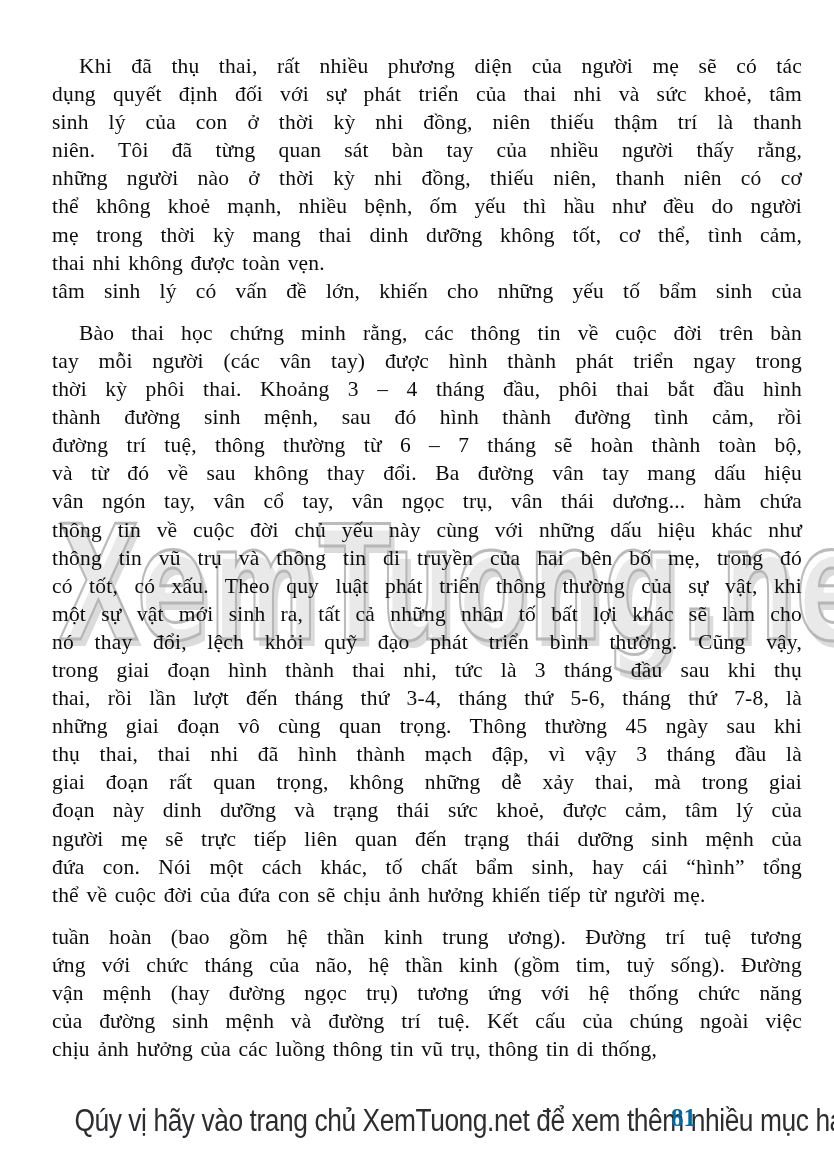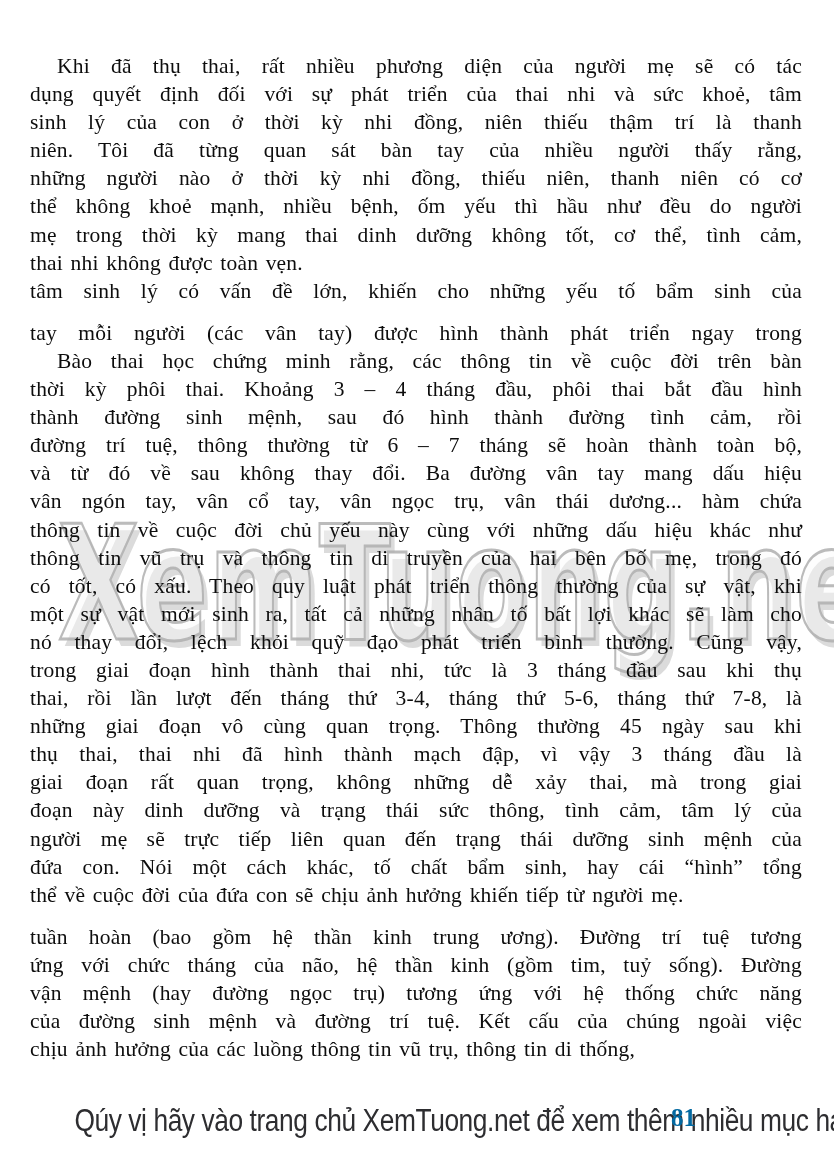--- a/index.html
+++ b/index.html
@@ -39,21 +39,21 @@
     position: absolute;
     left: 30px;
     top: 52px;
     width: 772px;
     z-index: 2;
     color: #0d0d0d;
     font-size: 21.5px;
     line-height: 28.1px;
     font-weight: 500;
   }
-  .para { margin-bottom: 14px; }
+  .para { margin-bottom: 14px; margin-left: 22px; }
   .line {
     text-align: justify;
     text-align-last: justify;
     letter-spacing: 0.2px;
     word-spacing: 2px;
     white-space: normal;
   }
   .line.first { text-indent: 27px; }
   .line.last { text-align-last: left; }
   
@@ -100,38 +100,38 @@
         <div class="line">dụng quyết định đối với sự phát triển của thai nhi và sức khoẻ, tâm</div>
         <div class="line">sinh lý của con ở thời kỳ nhi đồng, niên thiếu thậm trí là thanh</div>
         <div class="line">niên. Tôi đã từng quan sát bàn tay của nhiều người thấy rằng,</div>
         <div class="line">những người nào ở thời kỳ nhi đồng, thiếu niên, thanh niên có cơ</div>
         <div class="line">thể không khoẻ mạnh, nhiều bệnh, ốm yếu thì hầu như đều do người</div>
         <div class="line">mẹ trong thời kỳ mang thai dinh dưỡng không tốt, cơ thể, tình cảm,</div>
         <div class="line last">thai nhi không được toàn vẹn.</div>
         <div class="line">tâm sinh lý có vấn đề lớn, khiến cho những yếu tố bẩm sinh của</div>
       </div>
       <div class="para">
+        <div class="line first">Bào thai học chứng minh rằng, các thông tin về cuộc đời trên bàn</div>
         <div class="line">tay mỗi người (các vân tay) được hình thành phát triển ngay trong</div>
-        <div class="line first">Bào thai học chứng minh rằng, các thông tin về cuộc đời trên bàn</div>
         <div class="line">thời kỳ phôi thai. Khoảng 3 – 4 tháng đầu, phôi thai bắt đầu hình</div>
         <div class="line">thành đường sinh mệnh, sau đó hình thành đường tình cảm, rồi</div>
         <div class="line">đường trí tuệ, thông thường từ 6 – 7 tháng sẽ hoàn thành toàn bộ,</div>
         <div class="line">và từ đó về sau không thay đổi. Ba đường vân tay mang dấu hiệu</div>
         <div class="line">vân ngón tay, vân cổ tay, vân ngọc trụ, vân thái dương... hàm chứa</div>
         <div class="line">thông tin về cuộc đời chủ yếu này cùng với những dấu hiệu khác như</div>
         <div class="line">thông tin vũ trụ và thông tin di truyền của hai bên bố mẹ, trong đó</div>
         <div class="line">có tốt, có xấu. Theo quy luật phát triển thông thường của sự vật, khi</div>
         <div class="line">một sự vật mới sinh ra, tất cả những nhân tố bất lợi khác sẽ làm cho</div>
         <div class="line">nó thay đổi, lệch khỏi quỹ đạo phát triển bình thường. Cũng vậy,</div>
         <div class="line">trong giai đoạn hình thành thai nhi, tức là 3 tháng đầu sau khi thụ</div>
         <div class="line">thai, rồi lần lượt đến tháng thứ 3-4, tháng thứ 5-6, tháng thứ 7-8, là</div>
         <div class="line">những giai đoạn vô cùng quan trọng. Thông thường 45 ngày sau khi</div>
         <div class="line">thụ thai, thai nhi đã hình thành mạch đập, vì vậy 3 tháng đầu là</div>
         <div class="line">giai đoạn rất quan trọng, không những dễ xảy thai, mà trong giai</div>
-        <div class="line">đoạn này dinh dưỡng và trạng thái sức thông, tình cảm, tâm lý của</div>
+        <div class="line">đoạn này dinh dưỡng và trạng thái sức khoẻ, được cảm, tâm lý của</div>
         <div class="line">người mẹ sẽ trực tiếp liên quan đến trạng thái dưỡng sinh mệnh của</div>
         <div class="line">đứa con. Nói một cách khác, tố chất bẩm sinh, hay cái “hình” tổng</div>
         <div class="line last">thể về cuộc đời của đứa con sẽ chịu ảnh hưởng khiến tiếp từ người mẹ.</div>
       </div>
       <div class="para">
         <div class="line">tuần hoàn (bao gồm hệ thần kinh trung ương). Đường trí tuệ tương</div>
         <div class="line">ứng với chức tháng của não, hệ thần kinh (gồm tim, tuỷ sống). Đường</div>
         <div class="line">vận mệnh (hay đường ngọc trụ) tương ứng với hệ thống chức năng</div>
         <div class="line">của đường sinh mệnh và đường trí tuệ. Kết cấu của chúng ngoài việc</div>
         <div class="line last">chịu ảnh hưởng của các luồng thông tin vũ trụ, thông tin di thống,</div>

